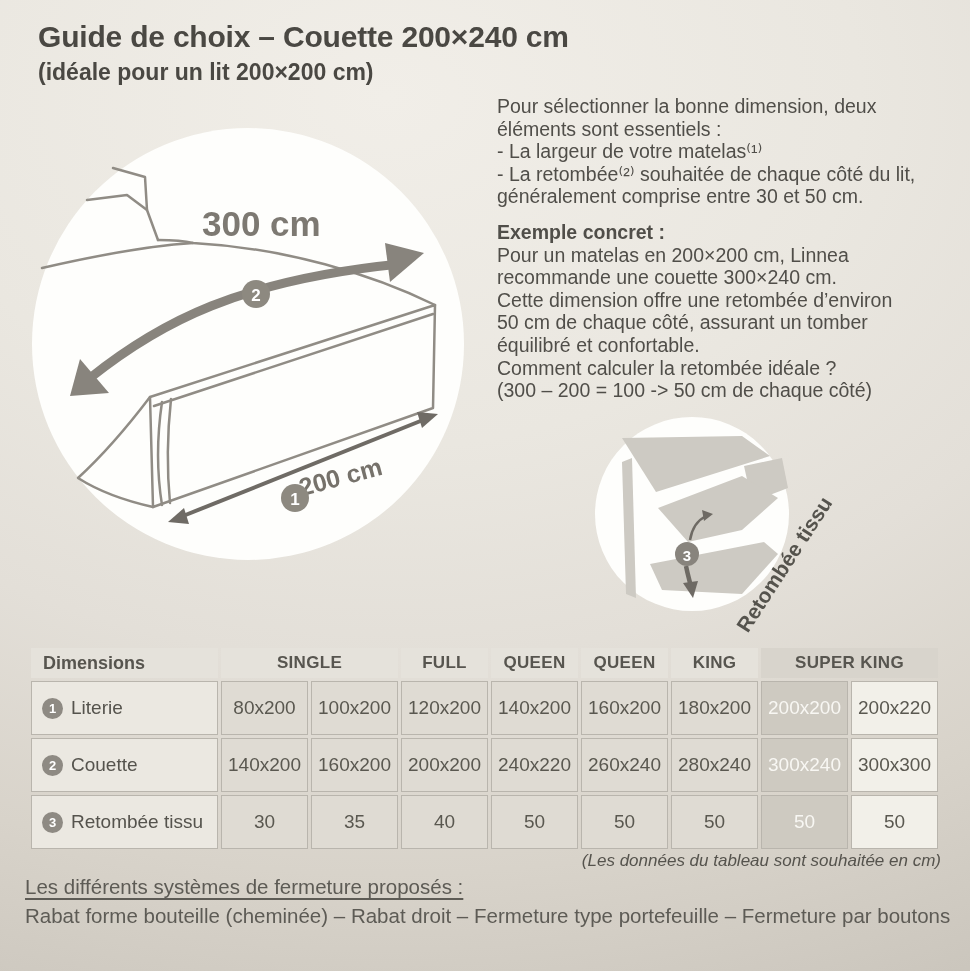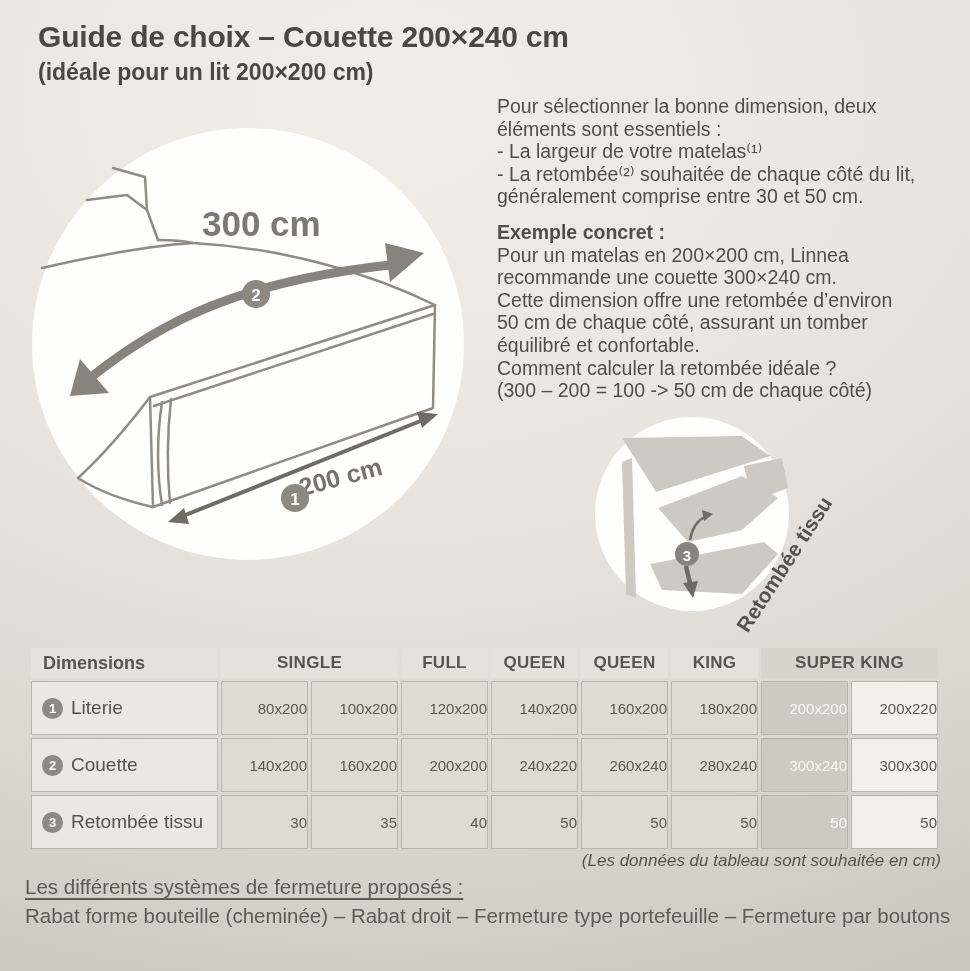--- a/index.html
+++ b/index.html
@@ -27,21 +27,21 @@
     position:absolute;left:28px;top:645px;width:913px;
     border-collapse:separate;border-spacing:3px;table-layout:fixed;
   }
   table.dims th{
     height:30px;padding:0;font-weight:700;font-size:17px;color:#57554f;
     background:#e5e2db;letter-spacing:0.3px;
   }
   table.dims th.h-dim{text-align:left;padding-left:12px;font-size:18px;letter-spacing:0;}
   table.dims th.h-super{background:#d8d4cc;}
   table.dims td{
-    height:52px;padding:0;text-align:right;font-size:15px;color:#5a5850;
+    height:52px;padding:0;text-align:center;font-size:19px;color:#5a5850;
     background:#dfdbd3;border:1px solid #b9b5ad;
   }
   table.dims td.rowlab{background:#ebe8e1;text-align:left;padding-left:10px;font-size:19px;color:#55534d;}
   table.dims td.hl{background:#cecac1;color:#f8f7f3;}
   table.dims td.lastcol{background:#f2f0e9;margin-top:28px;}
   .badge{
     display:inline-block;width:21px;height:21px;border-radius:50%;
     background:#8e8a83;color:#fff;font-size:13px;font-weight:700;
     line-height:21px;text-align:center;vertical-align:middle;margin-right:8px;
   }

